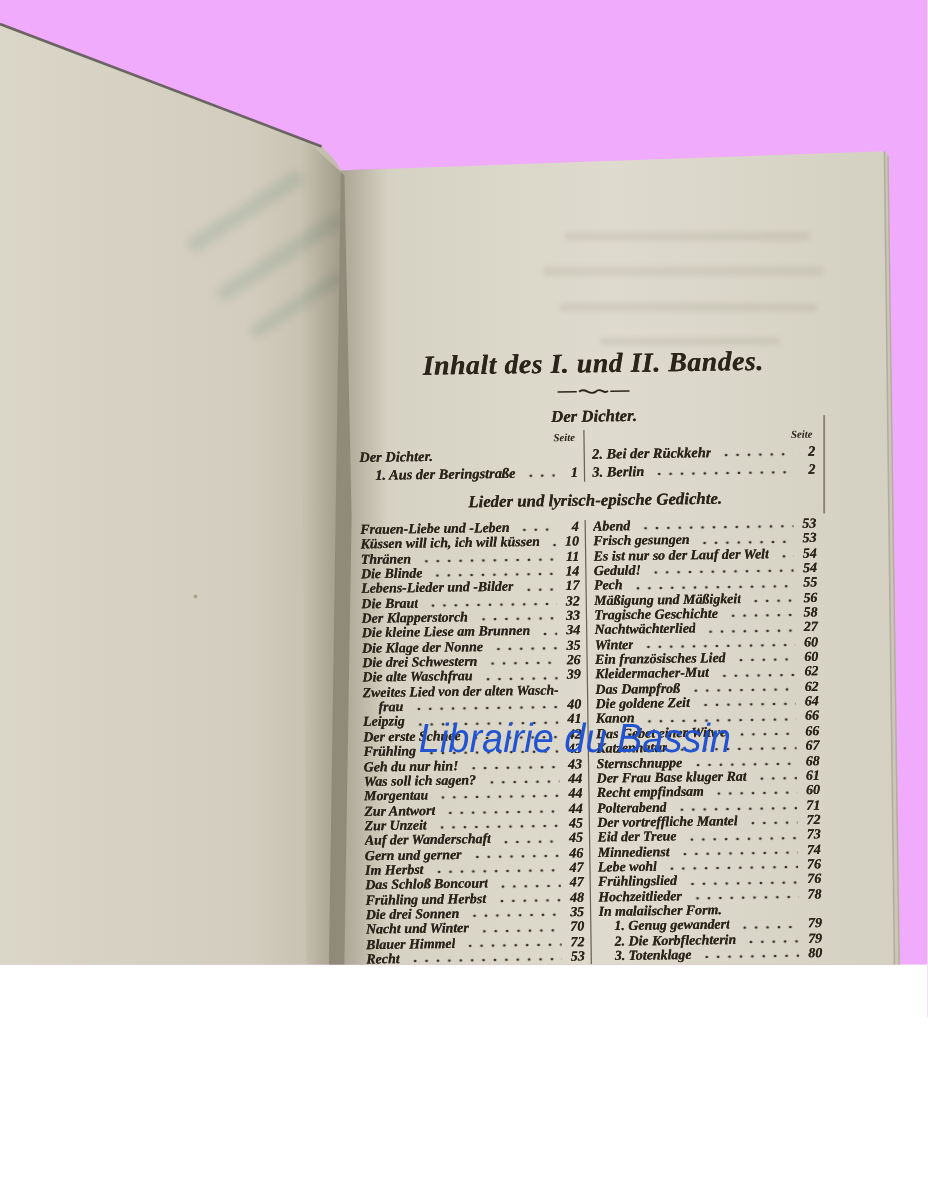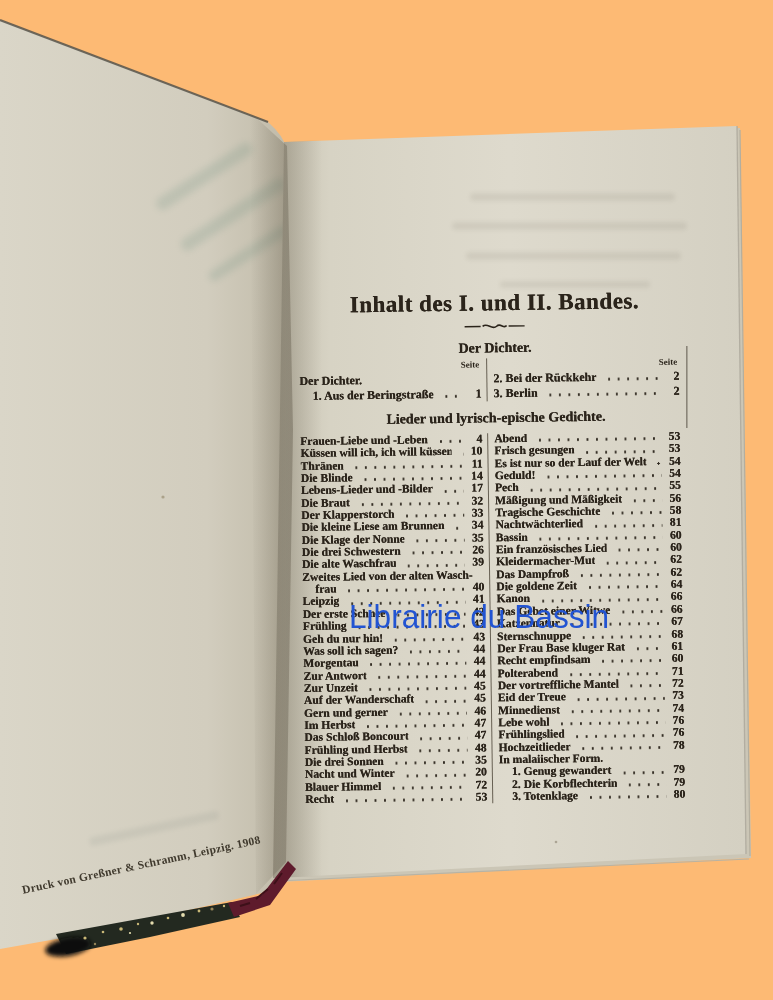--- a/index.html
+++ b/index.html
@@ -1,17 +1,17 @@
 <!DOCTYPE html>
 <html><head>
 <meta charset="utf-8">
 <style>
   html,body{margin:0;padding:0;background:#ffffff;}
-  .stage{position:relative;width:773px;height:1000px;overflow:hidden;background:#fdba74;
-         font-family:"Liberation Serif", serif;}
+  .stage{position:relative;width:773px;height:804px;overflow:hidden;background:#f0abfc;
+         font-family:"Liberation Serif", serif;font-style:italic;}
   .backdrop{position:absolute;left:0;top:0;width:773px;height:1000px;}
 
   
   .content{position:absolute;left:298px;top:283px;width:392px;
            transform:rotate(-0.8deg);transform-origin:left top;
            color:#2b241b;}
   .title{margin:10px 0 0 0;font-size:23px;line-height:26px;font-weight:700;
          text-align:center;letter-spacing:.5px;text-shadow:.3px 0 0 currentColor;}
   .ornament{display:block;margin:5px auto 0 auto;}
   .sec-heading{margin:9px 0 0 0;font-size:14px;line-height:16px;font-weight:700;
@@ -319,21 +319,21 @@
               <span class="p">48</span>
             </div>
             <div class="toc-row">
               <span class="t">Die drei Sonnen</span>
               <span class="leader"></span>
               <span class="p">35</span>
             </div>
             <div class="toc-row">
               <span class="t">Nacht und Winter</span>
               <span class="leader"></span>
-              <span class="p">20</span>
+              <span class="p">70</span>
             </div>
             <div class="toc-row">
               <span class="t">Blauer Himmel</span>
               <span class="leader"></span>
               <span class="p">72</span>
             </div>
             <div class="toc-row">
               <span class="t">Recht</span>
               <span class="leader"></span>
               <span class="p">53</span>
@@ -374,24 +374,24 @@
               <span class="p">56</span>
             </div>
             <div class="toc-row">
               <span class="t">Tragische Geschichte</span>
               <span class="leader"></span>
               <span class="p">58</span>
             </div>
             <div class="toc-row">
               <span class="t">Nachtwächterlied</span>
               <span class="leader"></span>
-              <span class="p">81</span>
-            </div>
-            <div class="toc-row">
-              <span class="t">Bassin</span>
+              <span class="p">27</span>
+            </div>
+            <div class="toc-row">
+              <span class="t">Winter</span>
               <span class="leader"></span>
               <span class="p">60</span>
             </div>
             <div class="toc-row">
               <span class="t">Ein französisches Lied</span>
               <span class="leader"></span>
               <span class="p">60</span>
             </div>
             <div class="toc-row">
               <span class="t">Kleidermacher-Mut</span>

